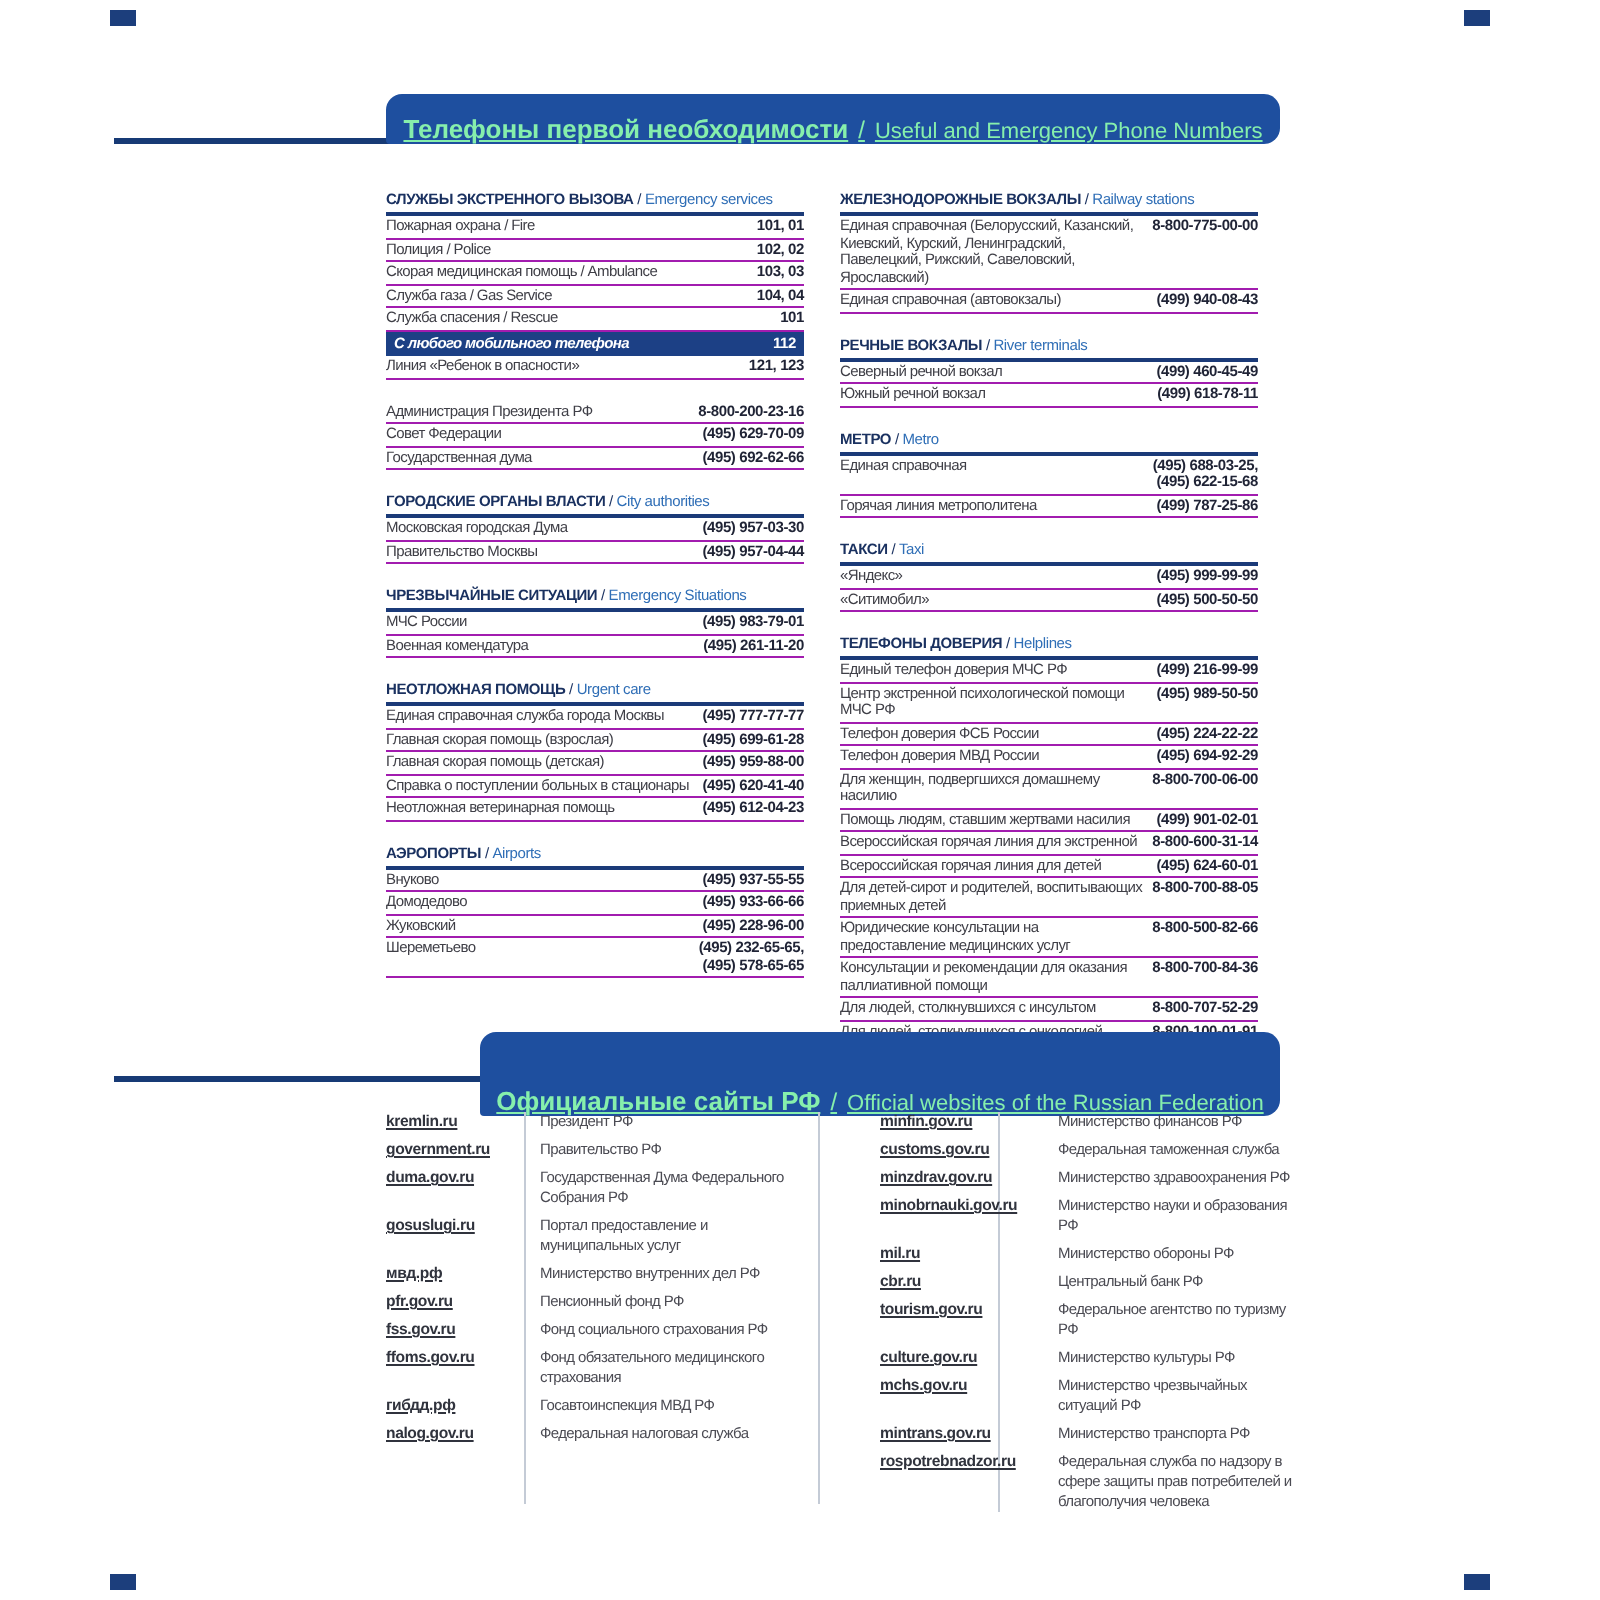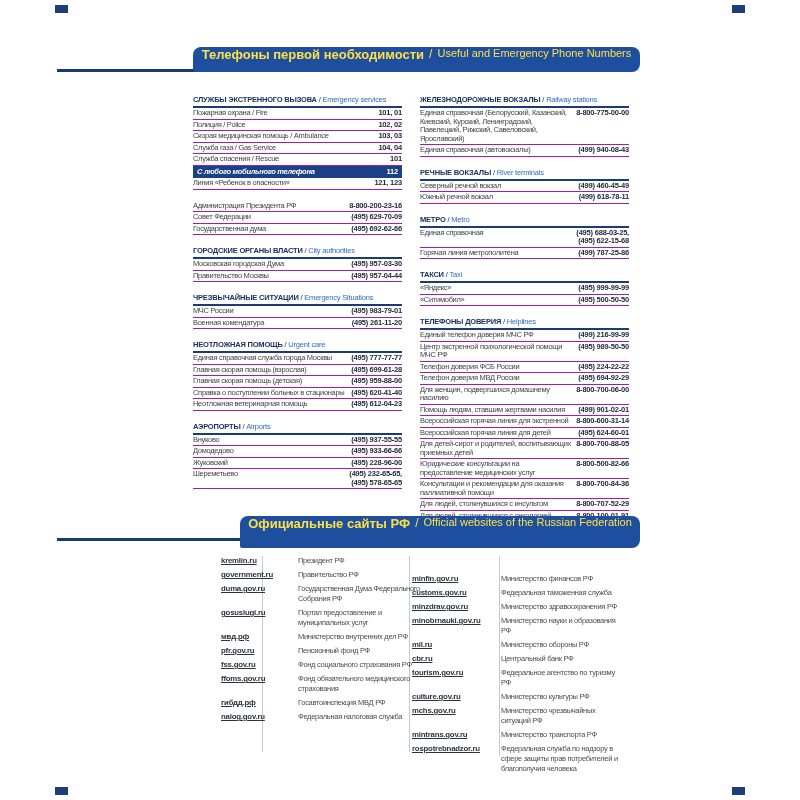--- a/index.html
+++ b/index.html
@@ -3,27 +3,27 @@
 <meta charset="utf-8">
 <title>Document page</title>
 <style>
   html,body{margin:0;padding:0;background:#fff;}
   .page{position:relative;width:800px;height:800px;background:#ffffff;overflow:hidden;
         font-family:"Liberation Sans",sans-serif;color:#3f3f47;}
   .corner{position:absolute;width:13px;height:8px;background:#1c3e7c;}
   .corner.tl{left:55px;top:5px}.corner.tr{left:732px;top:5px}
   .corner.bl{left:55px;top:787px}.corner.br{left:732px;top:787px}
 
-  .banner{position:absolute;background:#1e4f9f;color:#fde047;display:flex;align-items:flex-start;
-          justify-content:center;border-radius:8px 8px 8px 2px;white-space:nowrap;}
+  .banner{position:absolute;background:#1e4f9f;color:#86efac;display:flex;align-items:flex-end;
+          justify-content:center;border-radius:8px 8px 8px 2px;white-space:nowrap;text-decoration:underline;}
   .banner .b-ru{font-weight:bold;font-size:13px;}
   .banner .b-sl{font-size:12px;margin:0 5px;}
   .banner .b-en{font-size:11px;font-weight:normal;}
   #banner-phones{left:193px;top:47px;width:447px;height:25px;}
-  #banner-sites{left:240px;top:516px;width:400px;height:32px;}
+  #banner-sites{left:240px;top:516px;width:400px;height:42px;}
   .tabline{position:absolute;height:3px;background:#173a75;}
   #tab1{left:57px;top:69px;width:140px;}
   #tab2{left:57px;top:538px;width:187px;}
 
   .pcol{position:absolute;top:95px;width:209px;}
   #col-left{left:193px;}
   #col-right{left:420px;}
   .psec{margin-bottom:11px;}
   .psec-h{font-size:7.5px;letter-spacing:-0.2px;color:#1a3160;border-bottom:2px solid #1b3a78;
           padding-bottom:2px;white-space:nowrap;}
@@ -32,22 +32,22 @@
   .prow{display:flex;align-items:flex-start;justify-content:space-between;
         border-bottom:1px solid #a21caf;padding:1px 0;font-size:7.5px;line-height:8.5px;}
   .plab{letter-spacing:-0.3px;flex:1;padding-right:4px;}
   .pnum{font-weight:bold;color:#1f2335;letter-spacing:-0.2px;white-space:pre-line;
         text-align:right;flex-shrink:0;}
   .prow.hl{background:#1c4085;border-bottom:none;padding:2px 4px;}
   .prow.hl .plab{color:#fff;font-weight:bold;font-style:italic;}
   .prow.hl .pnum{color:#fff;}
 
   .sites{position:absolute;top:556px;}
-  #sites-left{left:193px;width:209px;margin-left:28px;}
-  #sites-right{left:412px;width:213px;margin-top:18px;}
+  #sites-left{left:193px;width:209px;}
+  #sites-right{left:440px;width:213px;}
   .site{display:flex;align-items:flex-start;margin-bottom:4px;line-height:10px;}
   .surl{font-weight:bold;font-size:7.8px;color:#30333d;text-decoration:underline;
         flex-shrink:0;letter-spacing:-0.2px;}
   #sites-left .surl{width:68px;}
   #sites-right .surl{width:80px;}
   .sdesc{font-size:7.5px;letter-spacing:-0.3px;color:#4b4b53;padding-left:9px;flex:1;}
   .vline{position:absolute;width:1px;background:#c4cbd6;}
   #vline-left{left:262px;top:556px;height:196px;}
   #vline-mid{left:409px;top:556px;height:196px;}
   #vline-right{left:499px;top:556px;height:200px;}

